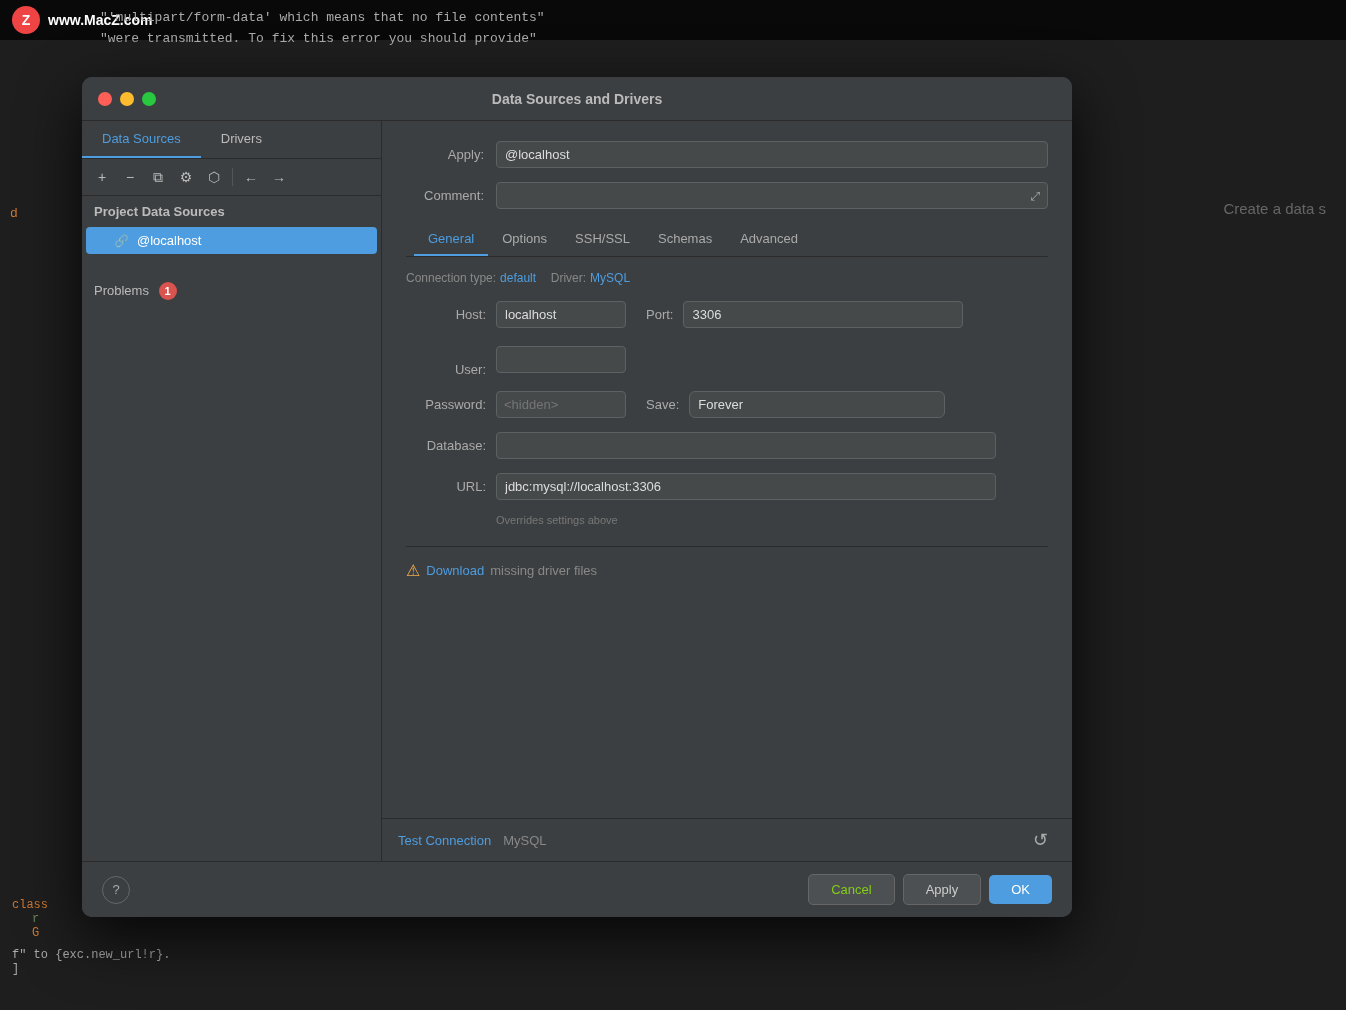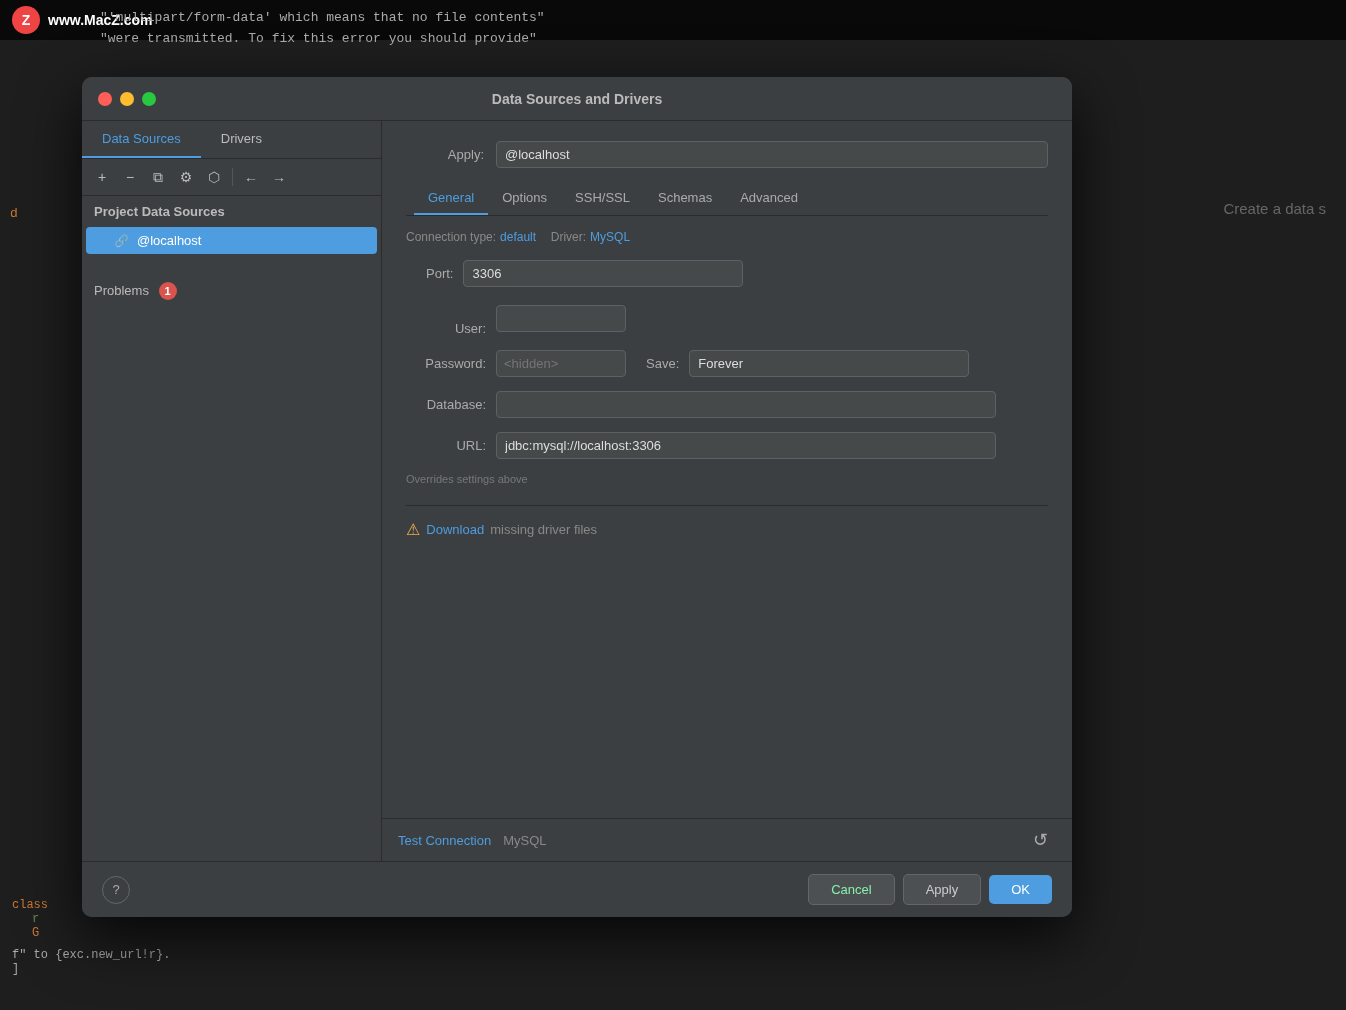--- a/index.html
+++ b/index.html
@@ -351,33 +351,34 @@
       padding: 5px 8px;
       color: #ddd;
       font-size: 13px;
       outline: none;
     }
 
     .host-input { width: 130px; }
     .port-input { width: 280px; }
     .user-input { width: 130px; }
     .password-input { width: 130px; color: #888; padding-left: 7px; }
-    .save-input { width: 280px; }
+    .save-input { width: 256px; border-radius: 6px; }
     .database-input { width: 500px; }
     .url-input { width: 500px; }
 
     
     .url-section {
       margin-top: 4px;
     }
 
     .url-note {
       font-size: 11px;
       color: #777;
       margin-top: 4px;
+      margin-left: 90px;
     }
 
     
     .download-section {
       margin-top: 20px;
       padding: 14px 0;
       border-top: 1px solid #2b2b2b;
       display: flex;
       align-items: center;
       gap: 6px;
@@ -449,21 +450,21 @@
       padding: 7px 22px;
       border-radius: 5px;
       font-size: 13px;
       cursor: pointer;
       border: none;
       margin-left: 8px;
     }
 
     .btn-cancel {
       background: #4c5052;
-      color: #86efac;
+      color: #84cc16;
       border: 1px solid #666;
     }
 
     .btn-apply {
       background: #4c5052;
       color: #ccc;
       border: 1px solid #666;
     }
 
     .btn-ok {
@@ -543,40 +544,51 @@
       <div class="form-area">
 
         <div class="form-row">
           <div class="form-label">Apply:</div>
           <div class="name-input-wrapper">
             <input type="text" class="form-input" value="@localhost" style="">
             <span class="name-input-icon">◌</span>
           </div>
         </div>
 
+        <div class="form-row">
+          <div class="form-label">Comment:</div>
+          <div style="flex:1;position:relative;display:flex;align-items:center;">
+            <input type="text" class="form-input" value="" style="">
+            <button class="expand-btn" style="position:absolute;right:4px;">⤢</button>
+          </div>
+        </div>
 
         <div class="content-tabs">
           <div class="content-tab active">General</div>
           <div class="content-tab">Options</div>
           <div class="content-tab">SSH/SSL</div>
           <div class="content-tab">Schemas</div>
           <div class="content-tab">Advanced</div>
         </div>
 
         <div style="padding: 14px 0;">
 
           <div class="connection-info">
             <span>Connection type:</span>
             <span class="link-text">default</span>
             &nbsp;&nbsp;
             <span>Driver:</span>
             <span class="link-text">MySQL</span>
           </div>
 
           <div class="field-row">
+            <div class="field-group">
+              <span class="field-label" style="width:80px;text-align:right;">Host:</span>
+              <input type="text" class="field-input host-input" value="localhost" style="">
+            </div>
             <div class="field-group" style="margin-left:20px;">
               <span class="field-label">Port:</span>
               <input type="text" class="field-input port-input" value="3306" style="">
             </div>
           </div>
 
           <div class="field-row">
             <div class="field-group">
               <span class="field-label" style="width:80px;text-align:right;margin-top:20px;">User:</span>
               <input type="text" class="field-input user-input" value="" style="">

